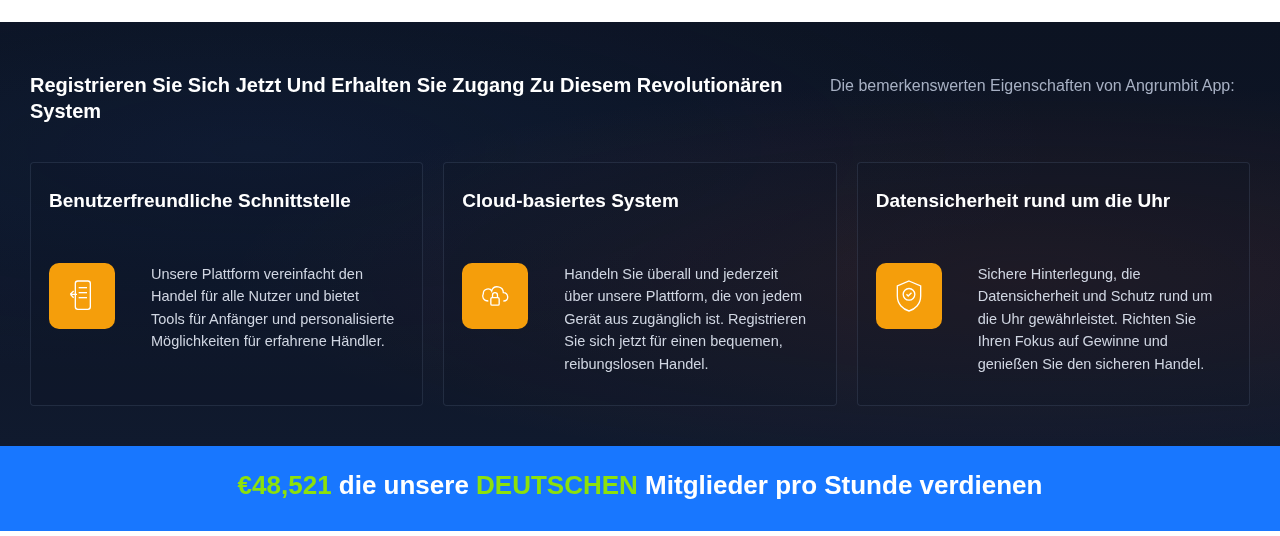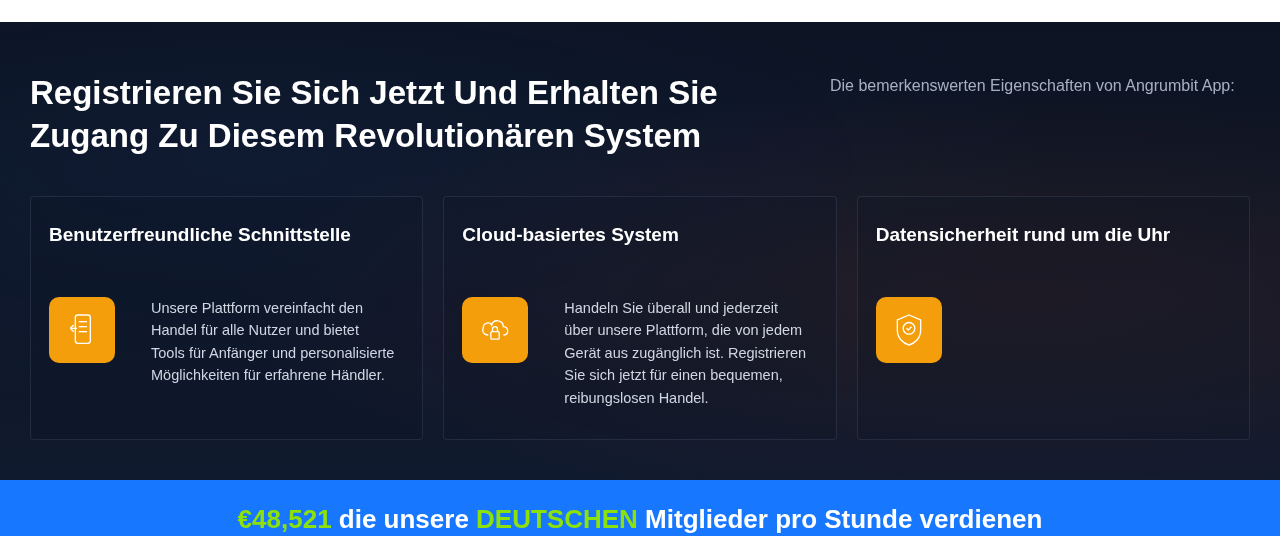--- a/index.html
+++ b/index.html
@@ -26,21 +26,21 @@
     margin-bottom: 14px;
   }
   .headrow {
     display: flex;
     gap: 40px;
     margin-bottom: 38px;
   }
   .headline {
     flex: 0 0 760px;
     color: #fff;
-    font-size: 33px;
+    font-size: 20px;
     font-weight: 900;
     line-height: 1.3;
   }
   .subhead {
     flex: 1;
     color: #a7b0c3;
     font-size: 16px;
     line-height: 1.55;
     padding-top: 2px;
   }
@@ -143,20 +143,21 @@
     <div class="card">
       <h3 class="card-title">Datensicherheit rund um die Uhr</h3>
       <div class="card-body">
         <div class="icon-box">
           <svg viewBox="0 0 48 48">
             <path d="M24 6 L38 12 V24 C38 34 31 40 24 42 C17 40 10 34 10 24 V12 Z"></path>
             <circle cx="24" cy="22" r="7"></circle>
             <path d="M21 22 l2 2 l4 -4"></path>
           </svg>
         </div>
+        <p class="card-text">Sichere Hinterlegung, die Datensicherheit und Schutz rund um die Uhr gewährleistet. Richten Sie Ihren Fokus auf Gewinne und genießen Sie den sicheren Handel.</p>
       </div>
     </div>
 
   </div>
 </section>
 
 <div class="banner">
   <div class="banner-text">
     <span class="accent">€48,521</span><span> die unsere </span><span class="accent">DEUTSCHEN</span><span> Mitglieder pro Stunde verdienen</span>
   </div>

